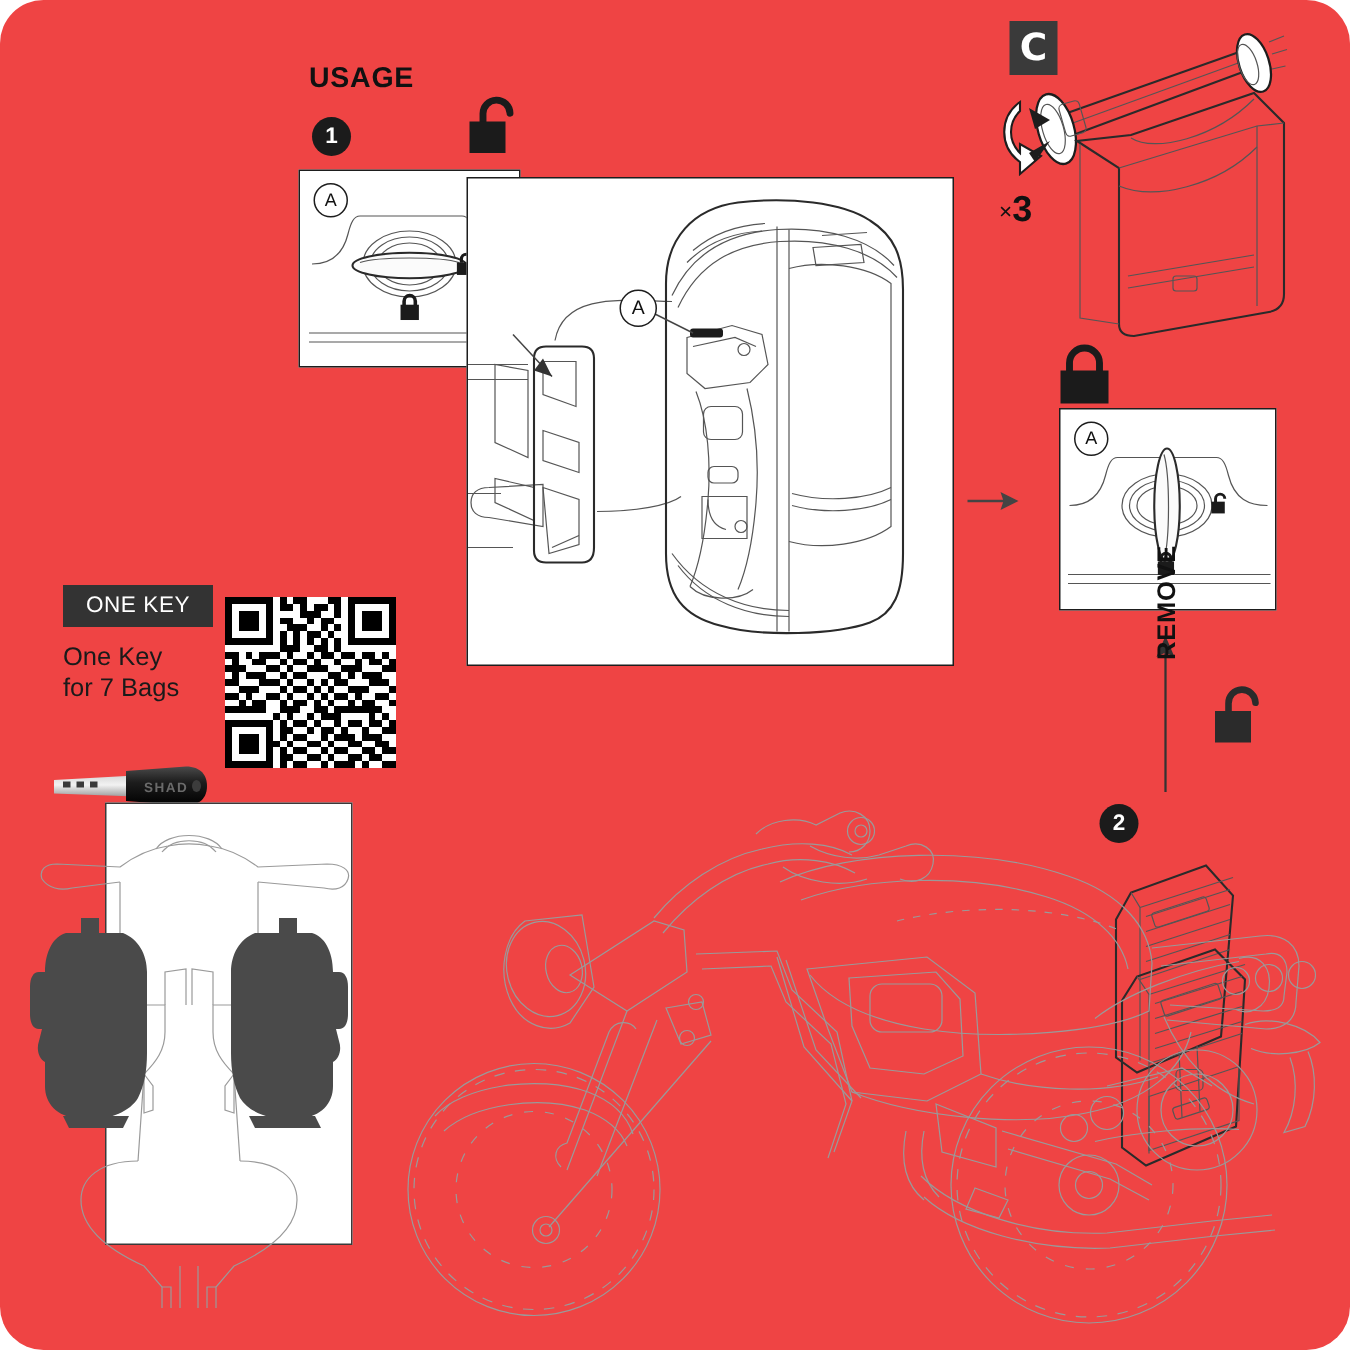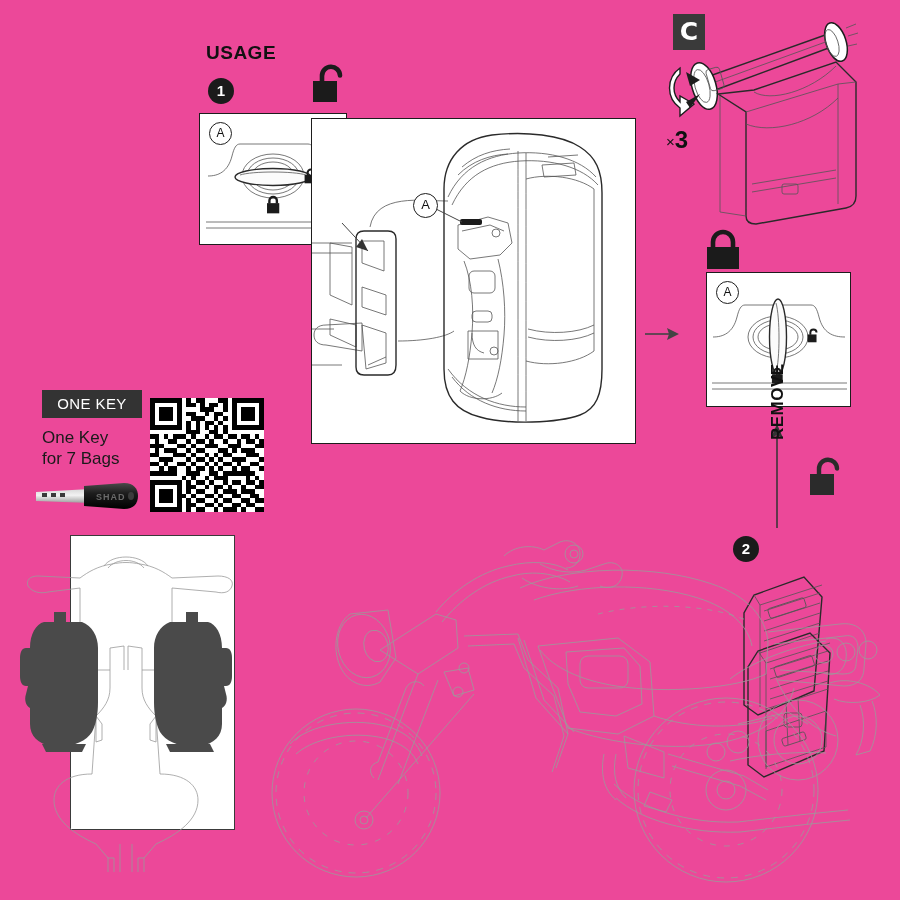--- a/index.html
+++ b/index.html
@@ -10,21 +10,22 @@
   }
   body {
     font-family: "Liberation Sans", sans-serif;
     color: #1a1a1a;
   }
   #sheet {
     position: relative;
     width: 900px;
     height: 900px;
     overflow: hidden;
-    background: #ec4899;
+    background: #ef4444;
+    border-radius: 29px;
   }
   .abs { position: absolute; }
 
   
   .usage-title {
     left: 206px; top: 42px;
     font-size: 19px;
     font-weight: bold;
     letter-spacing: 0.5px;
     color: #111;
@@ -132,21 +133,21 @@
     width: 105px;
     font-size: 17px;
     line-height: 21px;
     color: #1a1a1a;
     text-align: left;
   }
   #qr-code {
     left: 150px; top: 398px;
     width: 114px; height: 114px;
   }
-  #key-photo { left: 32px; top: 476px; }
+  #key-photo { left: 32px; top: 504px; }
 
   svg { display: block; overflow: visible; }
   .hair { fill: none; stroke: #555; stroke-width: 0.8; }
   .hair-lt { fill: none; stroke: #9a9a9a; stroke-width: 0.8; }
   .mid { fill: none; stroke: #2a2a2a; stroke-width: 1.4; }
   .thin { fill: none; stroke: #444; stroke-width: 1; }
 </style>
 </head>
 <body>
 

